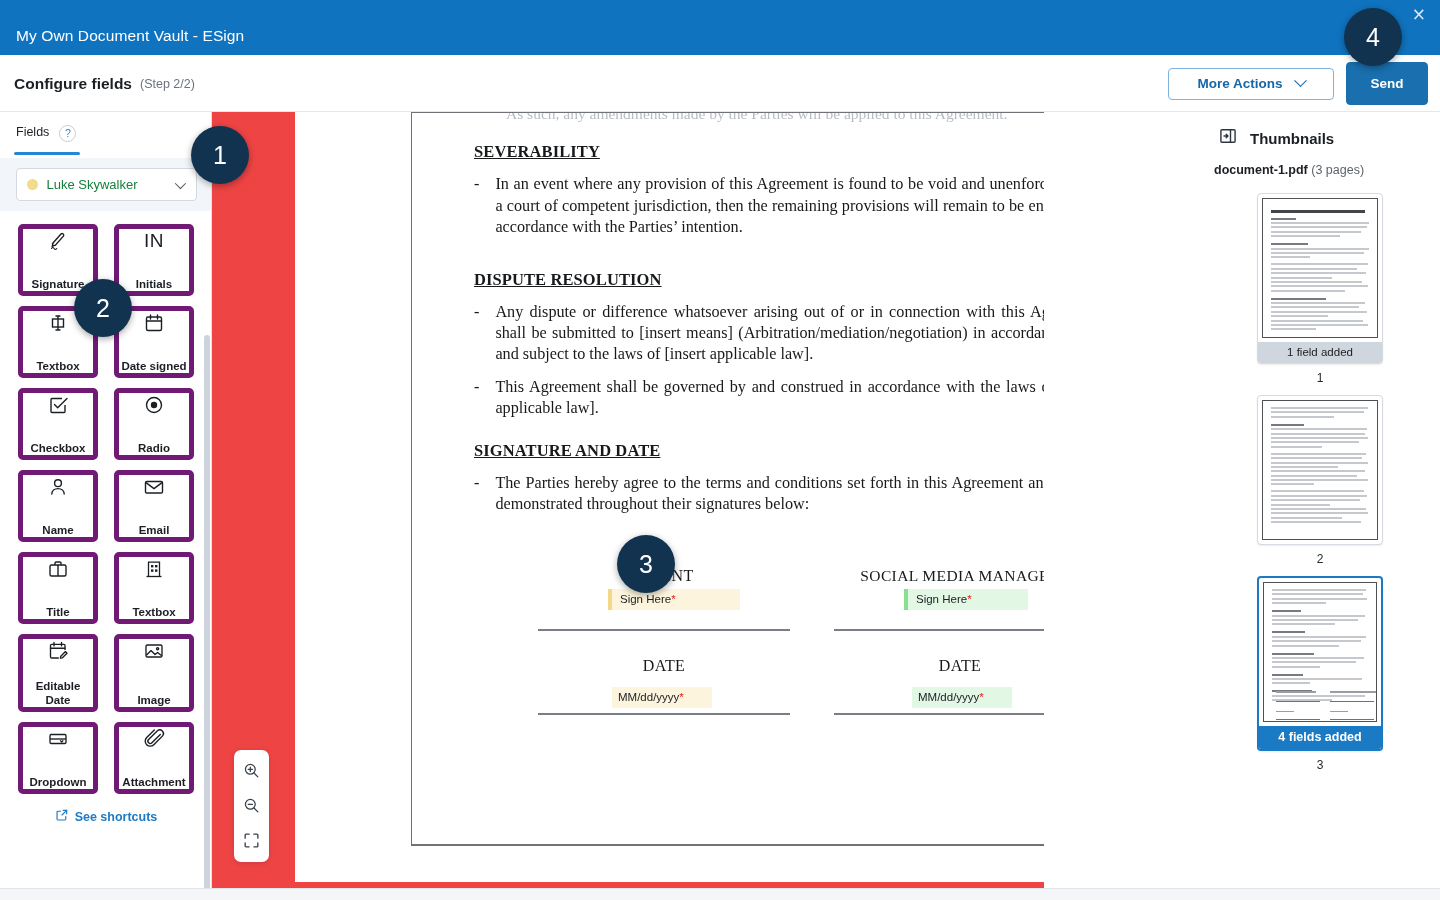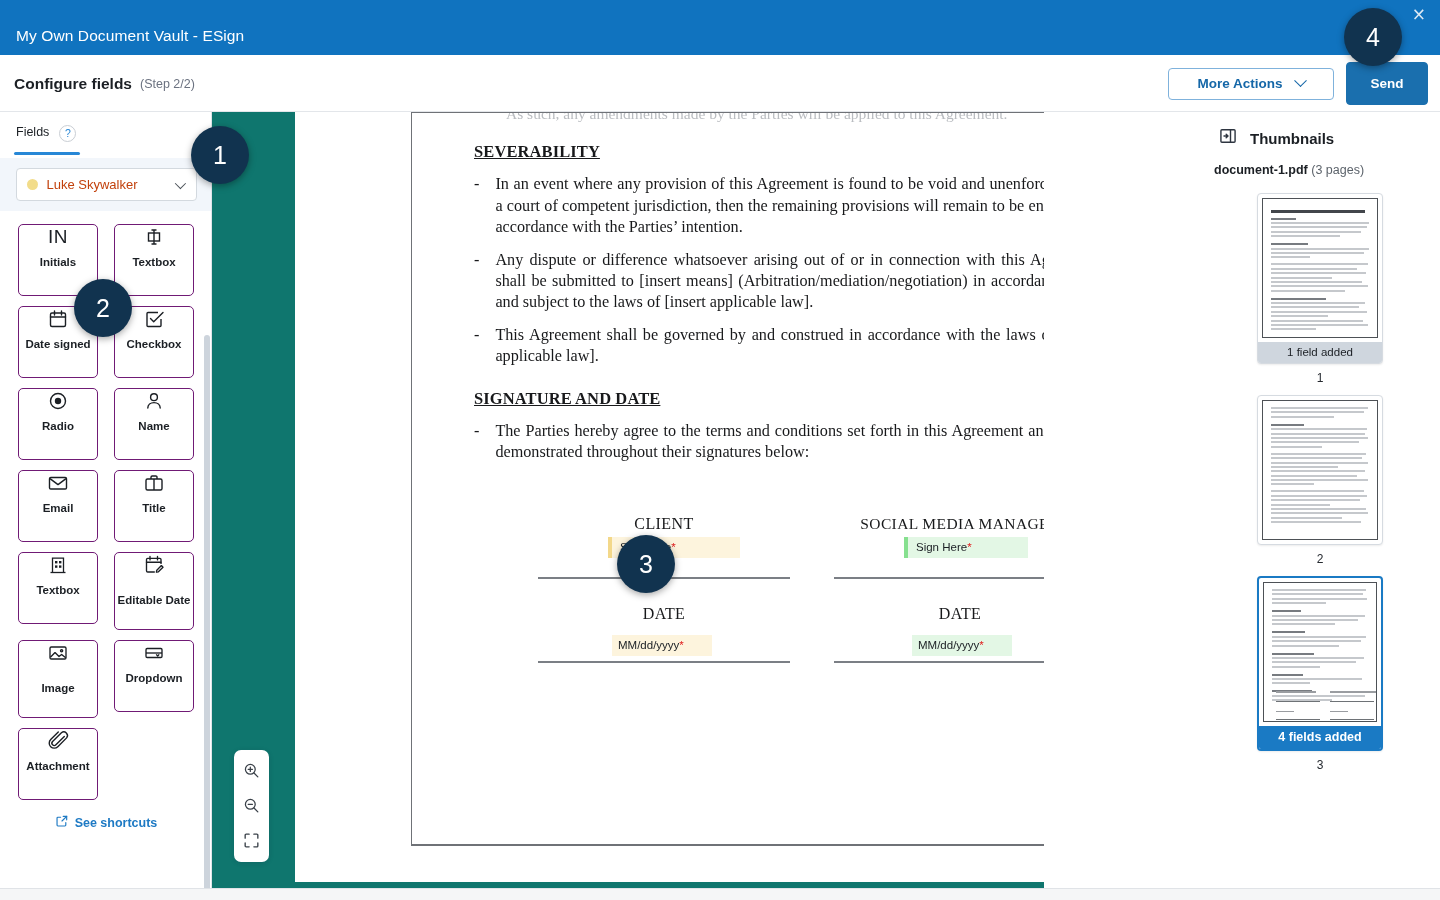--- a/index.html
+++ b/index.html
@@ -118,39 +118,39 @@
   }
   .recipient-select {
     width: 181px; height: 33px;
     background: #ffffff;
     border: 1px solid #d3d9df;
     border-radius: 4px;
     display: flex; align-items: center; padding: 0 10px;
     cursor: pointer;
   }
   .recipient-dot { width: 11px; height: 11px; border-radius: 50%; background: #f2dc8a; flex: 0 0 auto; }
-  .recipient-name { flex: 1; font-size: 13px; color: #c2410c; margin-left: 9px; }
+  .recipient-name { flex: 1; font-size: 13px; color: #15803d; margin-left: 9px; }
   .chev-dark { width: 8px; height: 8px; border-right: 1.5px solid #4a5158; border-bottom: 1.5px solid #4a5158; transform: rotate(45deg) translateY(-2px); margin-right: 3px; }
 
   .fields-scroll {
     position: absolute; left: 0; top: 99px; width: 212px; height: 677px;
     overflow: hidden;
   }
   .fields-grid {
     display: grid;
     grid-template-columns: 88px 88px;
     gap: 10px 8px;
     padding: 13px 0 0 18px;
   }
   .field-card {
     width: 80px; height: 72px;
     background: #ffffff;
-    border: 1px solid #701a75;
+    border: 5px solid #701a75;
     border-radius: 5px;
-    display: flex; flex-direction: column; align-items: center; justify-content: flex-start;
+    display: flex; flex-direction: column; align-items: center; justify-content: space-between;
     gap: 6px;
     cursor: grab;
   }
   .field-card.tall { height: 78px; gap: 16px; }
   .field-icon { height: 24px; display: flex; align-items: center; justify-content: center; color: #1b1f24; }
   .field-label {
     font-size: 11.5px; font-weight: bold; color: #1b1f24;
     text-align: center; line-height: 1.25; max-width: 76px;
   }
   .see-shortcuts {
@@ -162,21 +162,21 @@
     position: absolute; left: 204px; top: 223px;
     width: 6px; height: 572px; border-radius: 3px;
     background: #cdd4dc;
     cursor: pointer;
   }
 
   
   .viewer {
     position: absolute; left: 212px; top: 112px;
     width: 832px; height: 776px;
-    background: #0f766e;
+    background: #ef4444;
     overflow: hidden;
   }
   .page-sheet {
     position: absolute; left: 83px; top: 0px;
     width: 818px; height: 770px;
     background: #ffffff;
   }
   .page-paper {
     position: absolute; left: 116px; top: 0px;
     width: 752px; height: 734px;
@@ -351,20 +351,29 @@
       <div class="recipient-select">
         <span class="recipient-dot"></span>
         <span class="recipient-name">Luke Skywalker</span>
         <span class="chev-dark"></span>
       </div>
     </div>
 
     <div class="fields-scroll">
       <div class="fields-grid">
 
+        <div class="field-card">
+          <span class="field-icon">
+            <svg width="24" height="24" viewBox="0 0 24 24" fill="none" stroke="#1b1f24" stroke-width="1.4" stroke-linecap="round">
+              <path d="M7 14 L15 5 a1.6 1.6 0 0 1 2.4 2.1 L9.4 16.2 l-3.1 1 .8-3.2z"></path>
+              <path d="M5.5 19.5 q1.3-2 2.6 0 t2.6 0" stroke-width="1.1"></path>
+            </svg>
+          </span>
+          <span class="field-label">Signature</span>
+        </div>
 
         <div class="field-card">
           <span class="field-icon" style="font-size:19px;font-family:'Liberation Sans',sans-serif;letter-spacing:.5px;">IN</span>
           <span class="field-label">Initials</span>
         </div>
 
         <div class="field-card">
           <span class="field-icon">
             <svg width="24" height="24" viewBox="0 0 24 24" fill="none" stroke="#1b1f24" stroke-width="1.4">
               <rect x="6.5" y="8" width="11" height="8"></rect>
@@ -513,20 +522,21 @@
         <div class="doc-body">
 
           <div class="doc-p-faded">As such, any amendments made by the Parties will be applied to this Agreement.</div>
 
           <div class="doc-h">SEVERABILITY</div>
           <div class="doc-li">
             <span class="dash">-</span>
             <span class="txt">In an event where any provision of this Agreement is found to be void and unenforceable by a court of competent jurisdiction, then the remaining provisions will remain to be enforced in accordance with the Parties’ intention.</span>
           </div>
 
+          <div class="doc-h" style="margin-top:32px">DISPUTE RESOLUTION</div>
           <div class="doc-li">
             <span class="dash">-</span>
             <span class="txt">Any dispute or difference whatsoever arising out of or in connection with this Agreement shall be submitted to [insert means] (Arbitration/mediation/negotiation) in accordance with, and subject to the laws of [insert applicable law].</span>
           </div>
 
           <div class="doc-li">
             <span class="dash">-</span>
             <span class="txt">This Agreement shall be governed by and construed in accordance with the laws of [insert applicable law].</span>
           </div>
 

